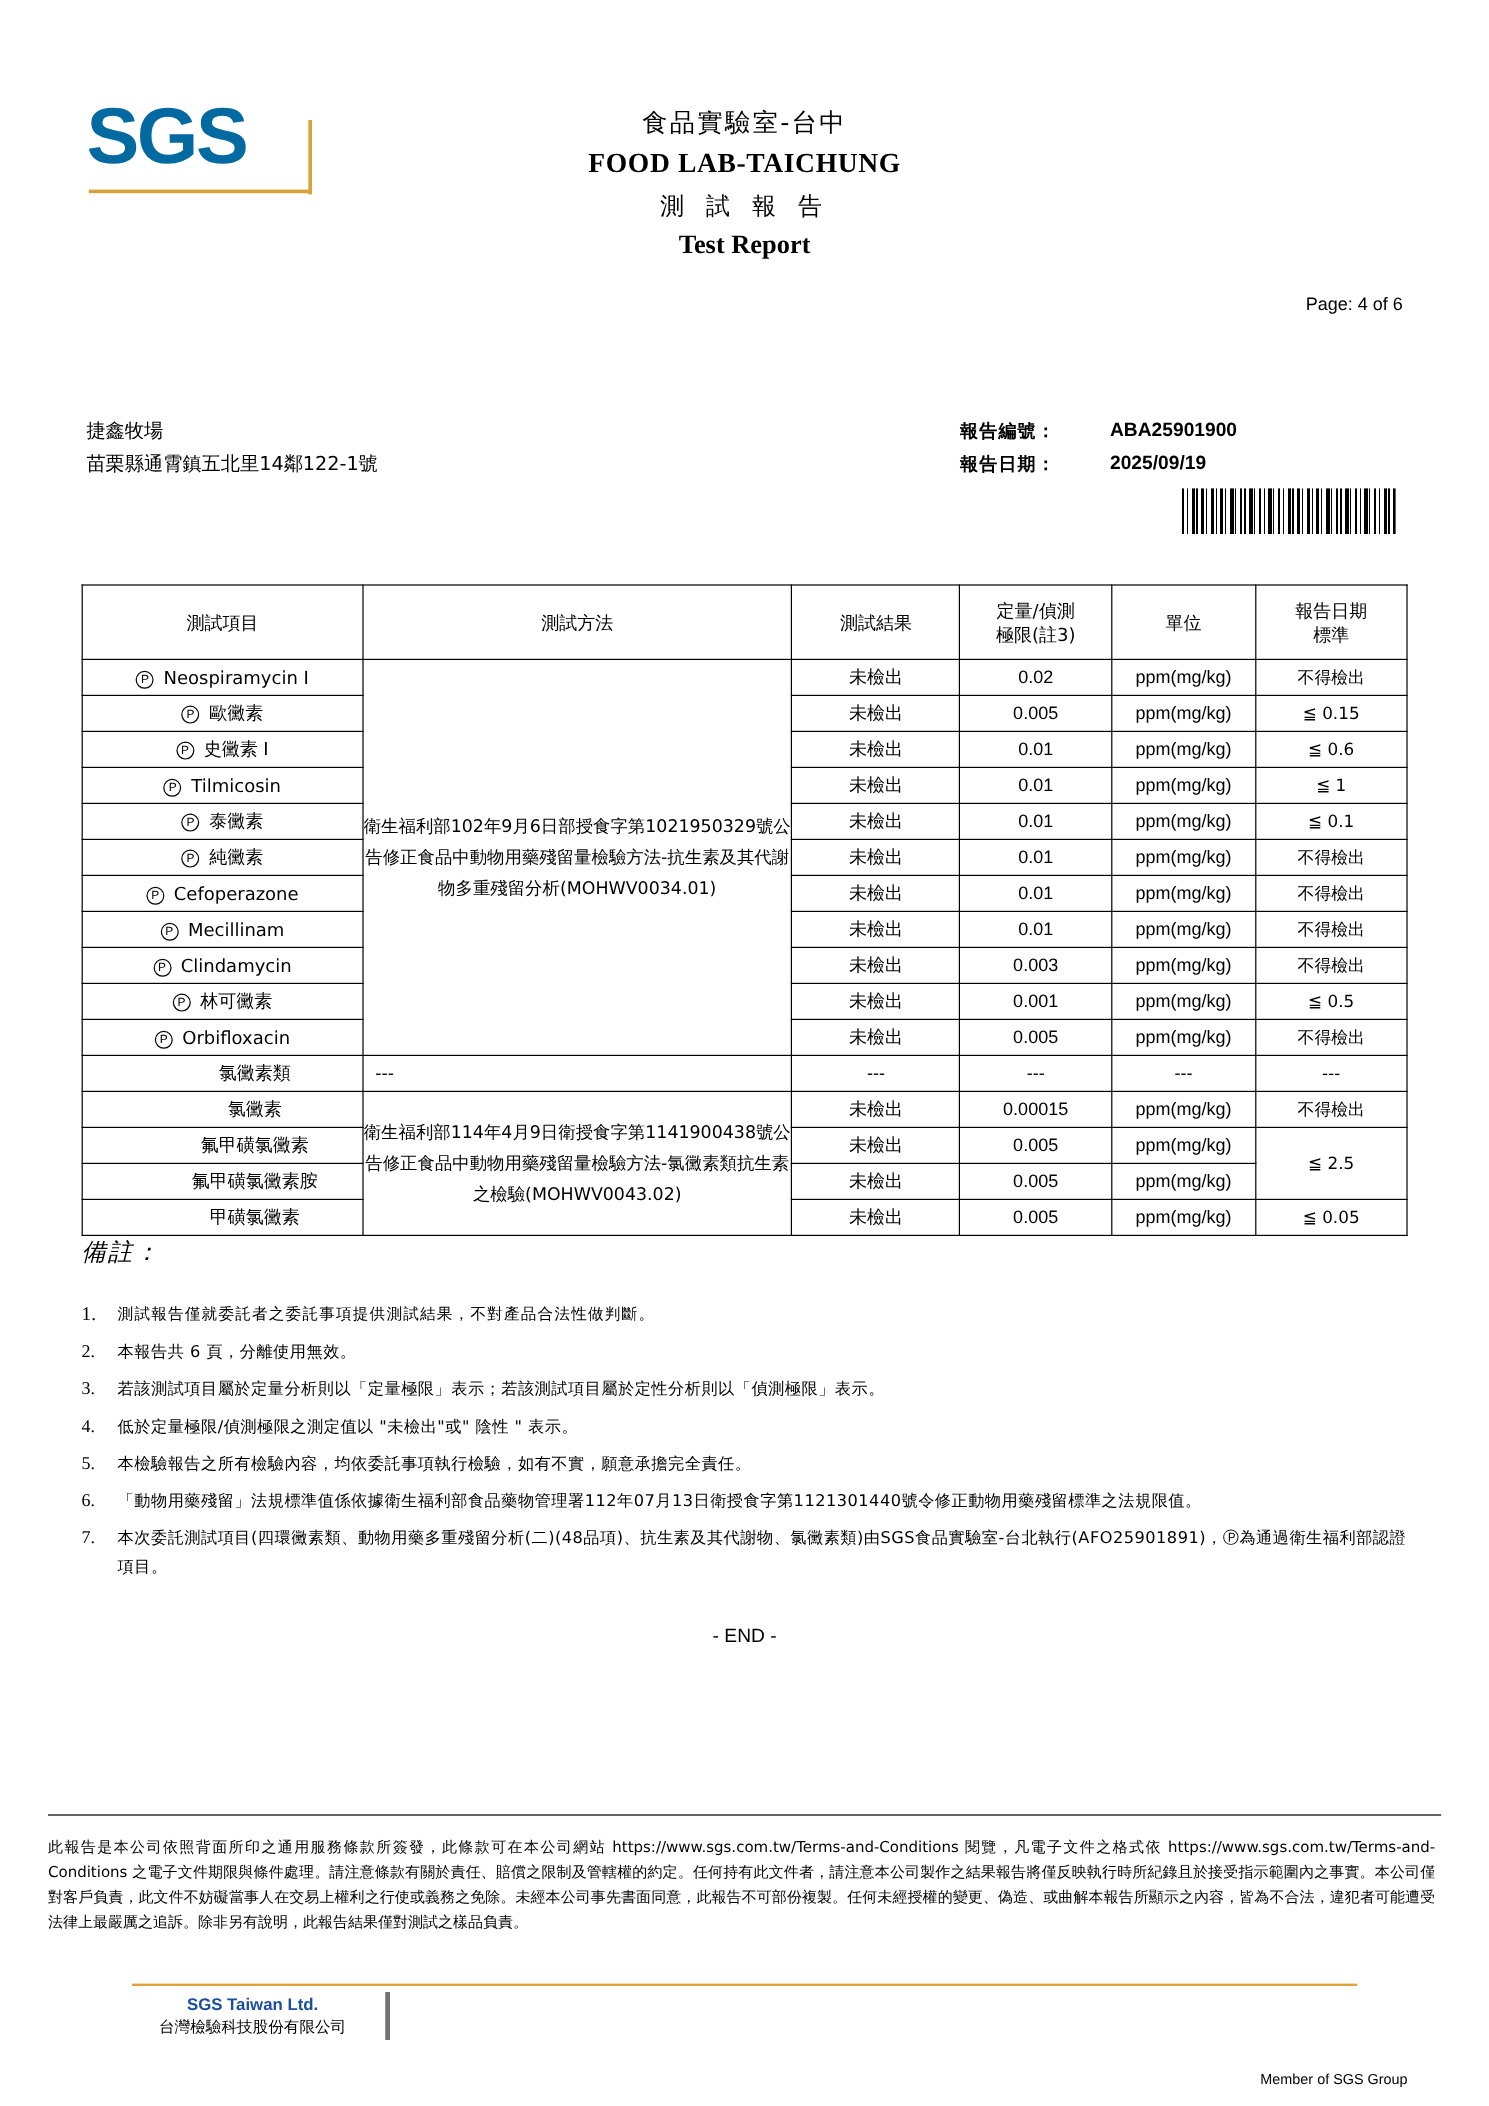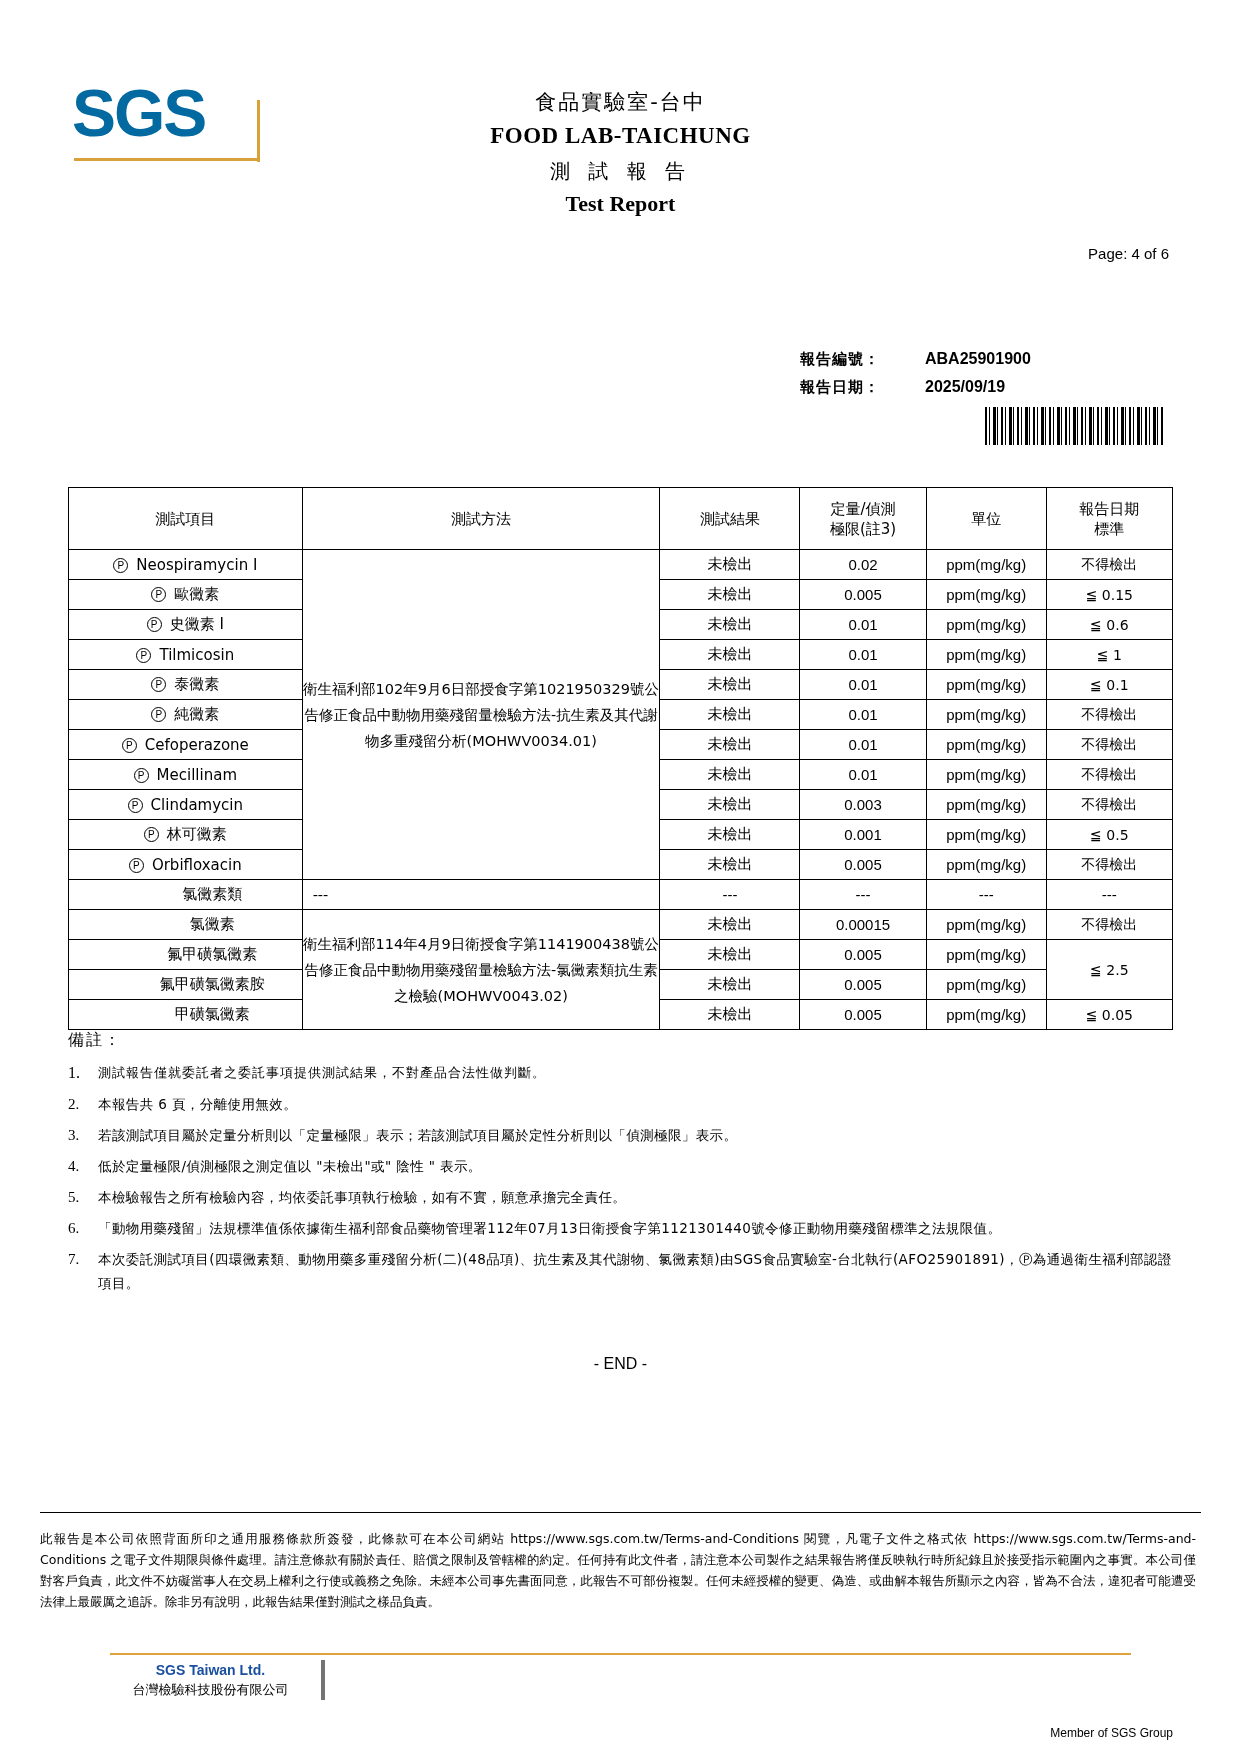--- a/index.html
+++ b/index.html
@@ -211,23 +211,24 @@
 
   
   .notes {
     position: absolute;
     left: 68px;
     top: 1030px;
     width: 1110px;
     font-family: "DejaVu Sans", sans-serif;
   }
   .notes .caption {
-    font-size: 16px;
+    font-size: 20px;
     letter-spacing: 2px;
-    margin-bottom: 10px;
+    margin-bottom: 27px;
+    font-style: italic;
   }
   .notes ol {
     margin: 0;
     padding: 0;
     list-style: none;
   }
   .notes li {
     display: flex;
     margin-bottom: 7px;
     line-height: 24px;
@@ -342,20 +343,24 @@
     <div class="title-block">
       <div class="t1">食品實驗室-台中</div>
       <div class="t2">FOOD LAB-TAICHUNG</div>
       <div class="t3">測 試 報 告</div>
       <div class="t4">Test Report</div>
     </div>
   </div>
   <div class="page-num">Page: 4 of 6</div>
 
   <div class="meta">
+    <div class="client">
+      <div>捷鑫牧場</div>
+      <div>苗栗縣通霄鎮五北里14鄰122-1號</div>
+    </div>
     <div class="report-meta">
       <div class="row">
         <div class="lbl">報告編號：</div>
         <div class="val">ABA25901900</div>
       </div>
       <div class="row">
         <div class="lbl">報告日期：</div>
         <div class="val">2025/09/19</div>
       </div>
     </div>

